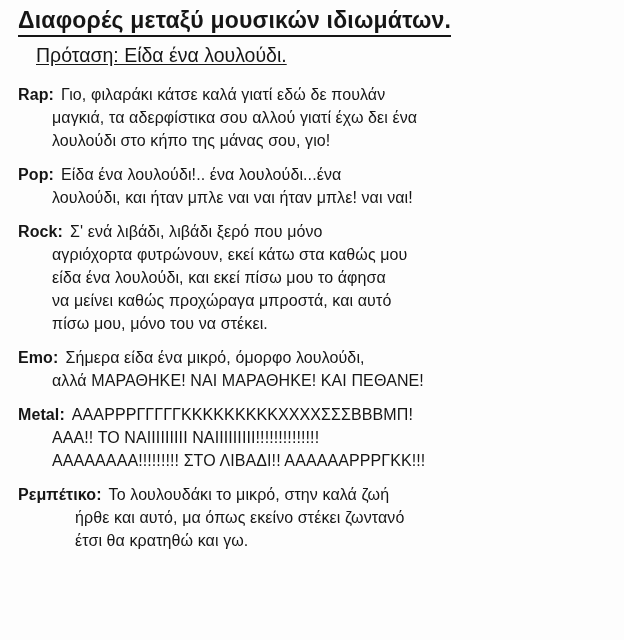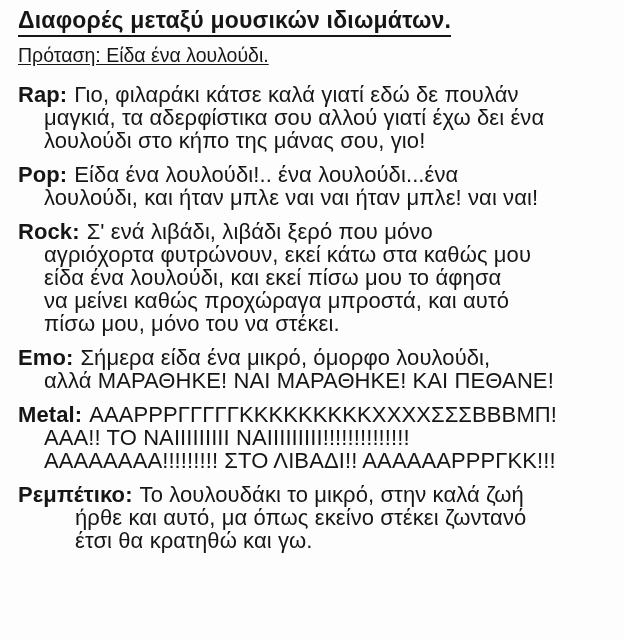--- a/index.html
+++ b/index.html
@@ -25,34 +25,34 @@
     font-weight: bold;
     letter-spacing: 0.2px;
     border-bottom: 2.5px solid #161616;
     padding-bottom: 1px;
     margin: 2px 0 7px 0;
   }
   .subtitle {
     font-size: 19.5px;
     text-decoration: underline;
     text-underline-offset: 2px;
-    margin: 0 0 16px 0;
+    margin: 0 0 16px 18px;
   }
   .section {
-    font-size: 22px;
+    font-size: 16px;
     line-height: 23px;
     letter-spacing: 0.1px;
     margin-bottom: 11px;
   }
   .label {
     font-weight: bold;
     margin-right: 7px;
   }
   .line { white-space: nowrap; }
-  .cont { margin-left: 26px; }
+  .cont { margin-left: 34px; }
   #sections .section:nth-child(6) .cont { margin-left: 57px; }
   #sections .section:nth-child(7) .cont { margin-left: 95px; }
 </style>
 </head>
 <body>
 
 <div class="page">
   <div class="title">Διαφορές μεταξύ μουσικών ιδιωμάτων.</div>
   <div class="subtitle">Πρόταση: Είδα ένα λουλούδι.</div>
   <div id="sections">

